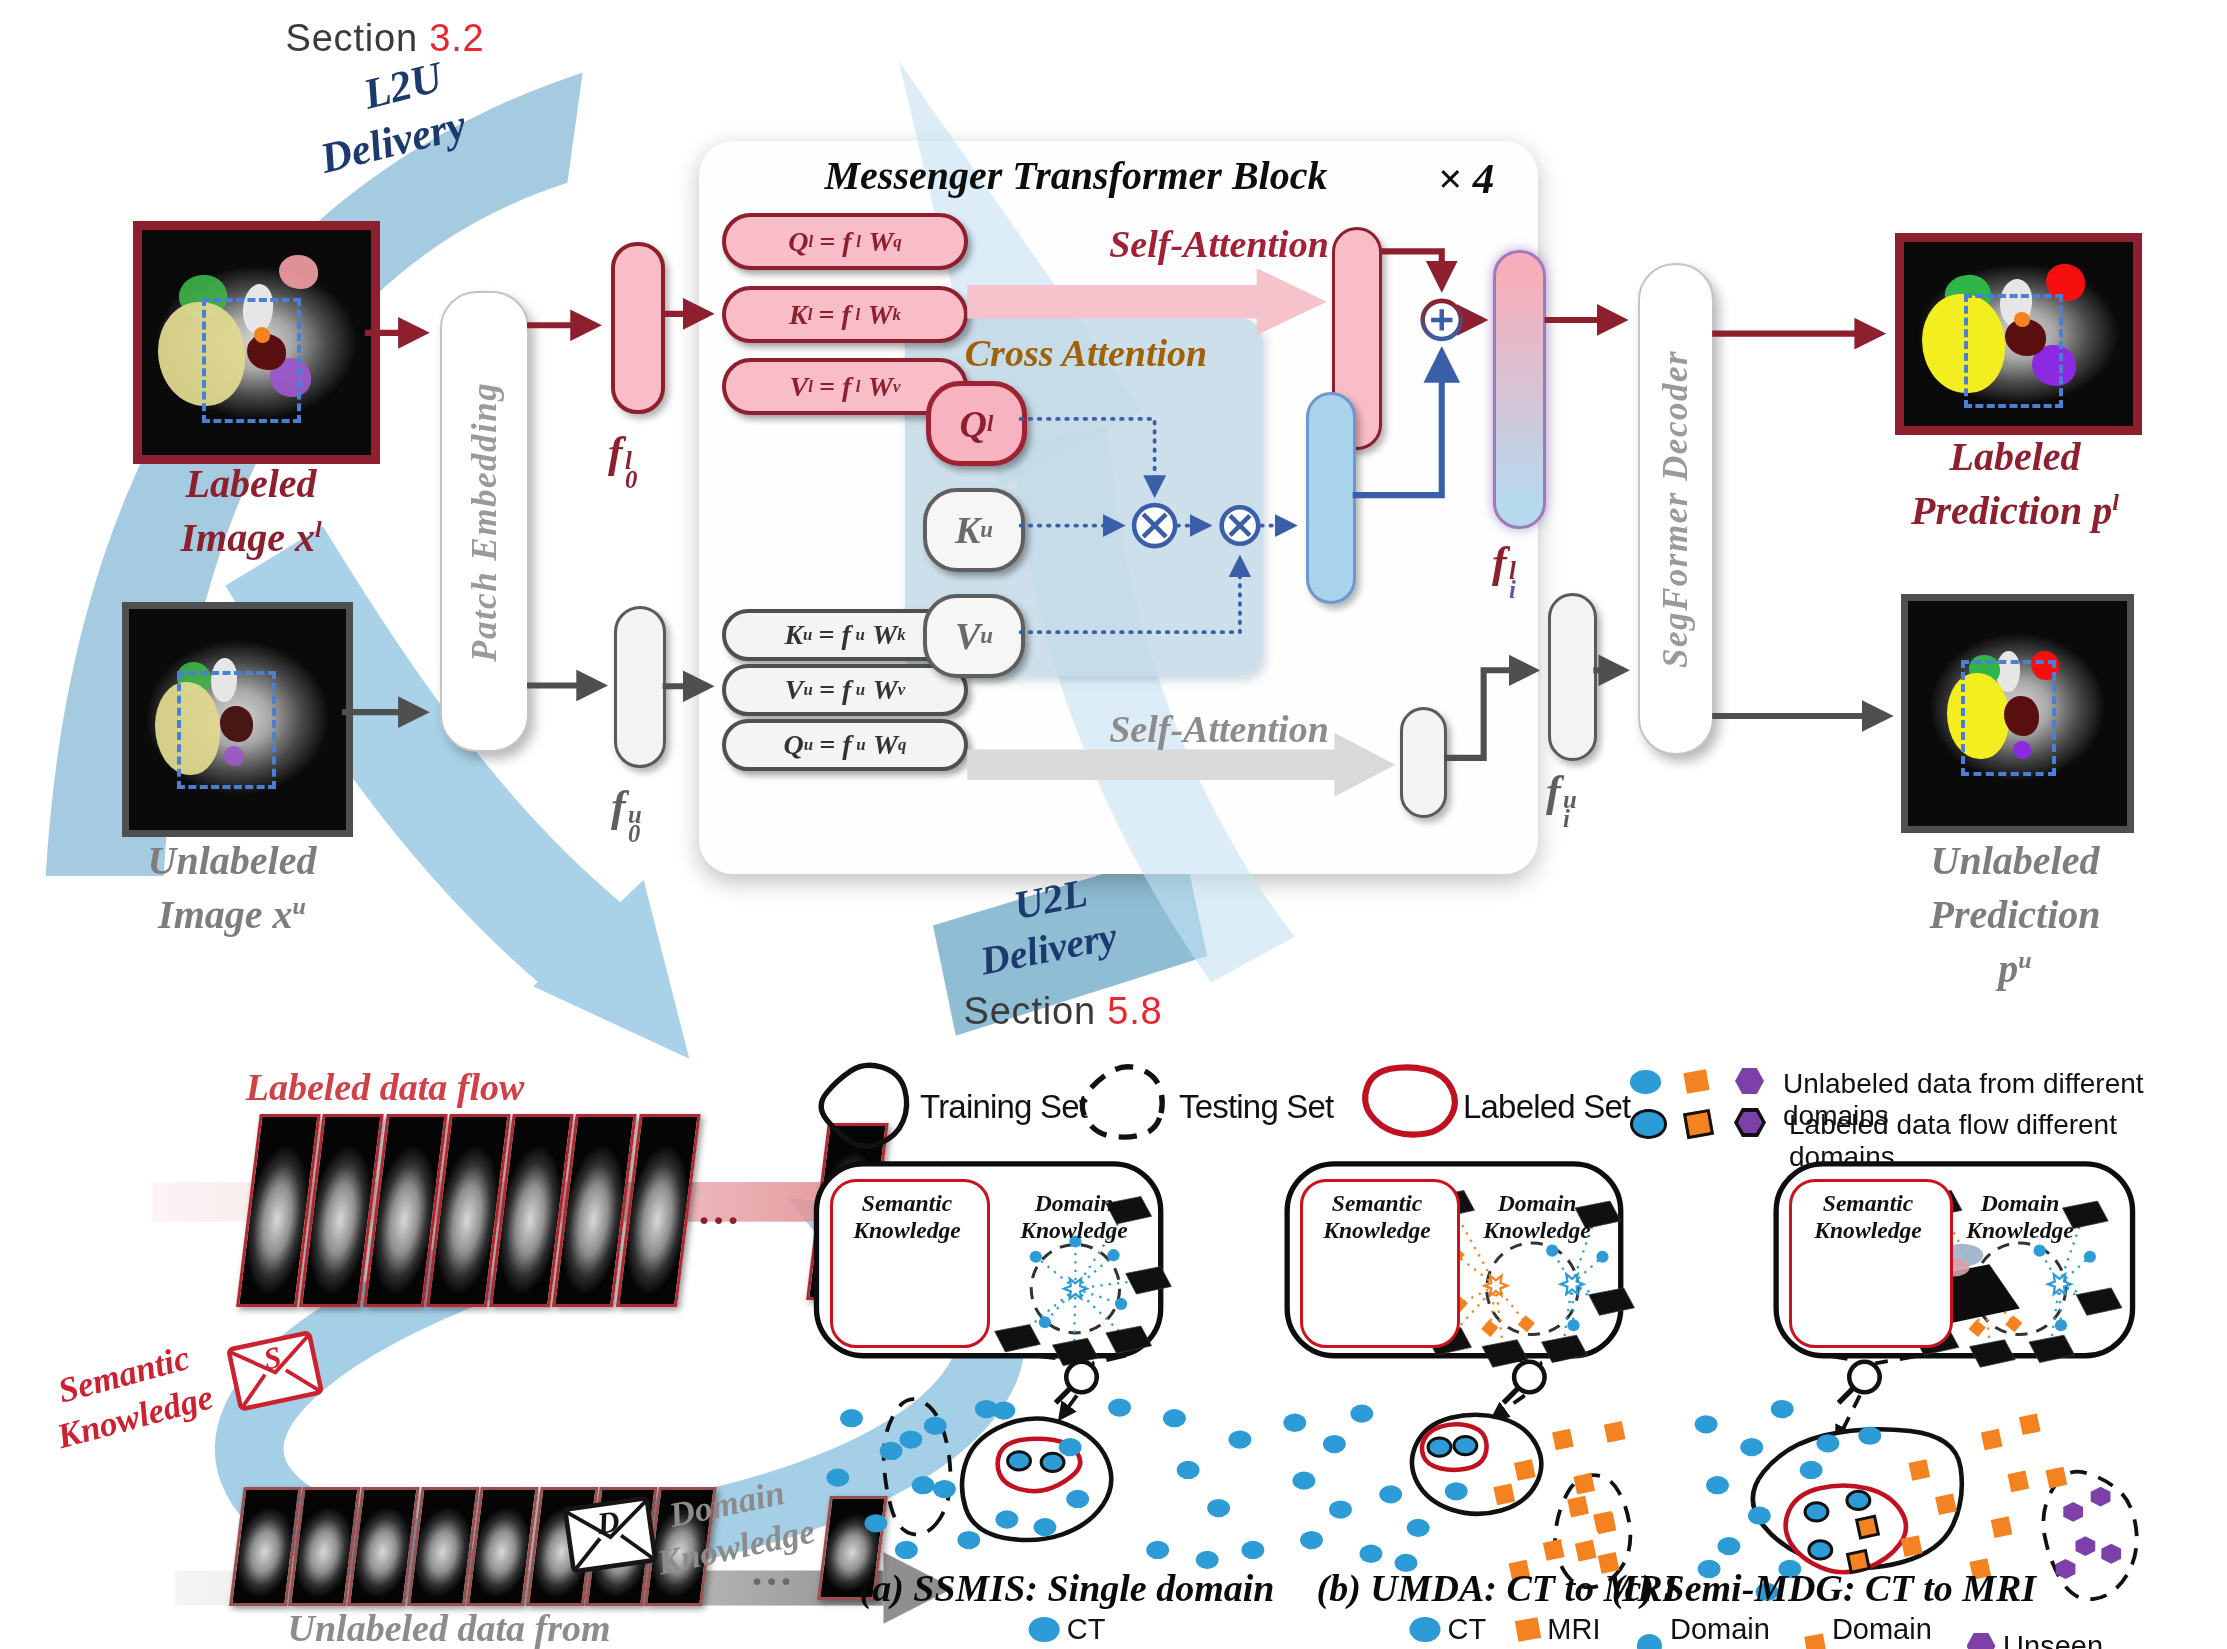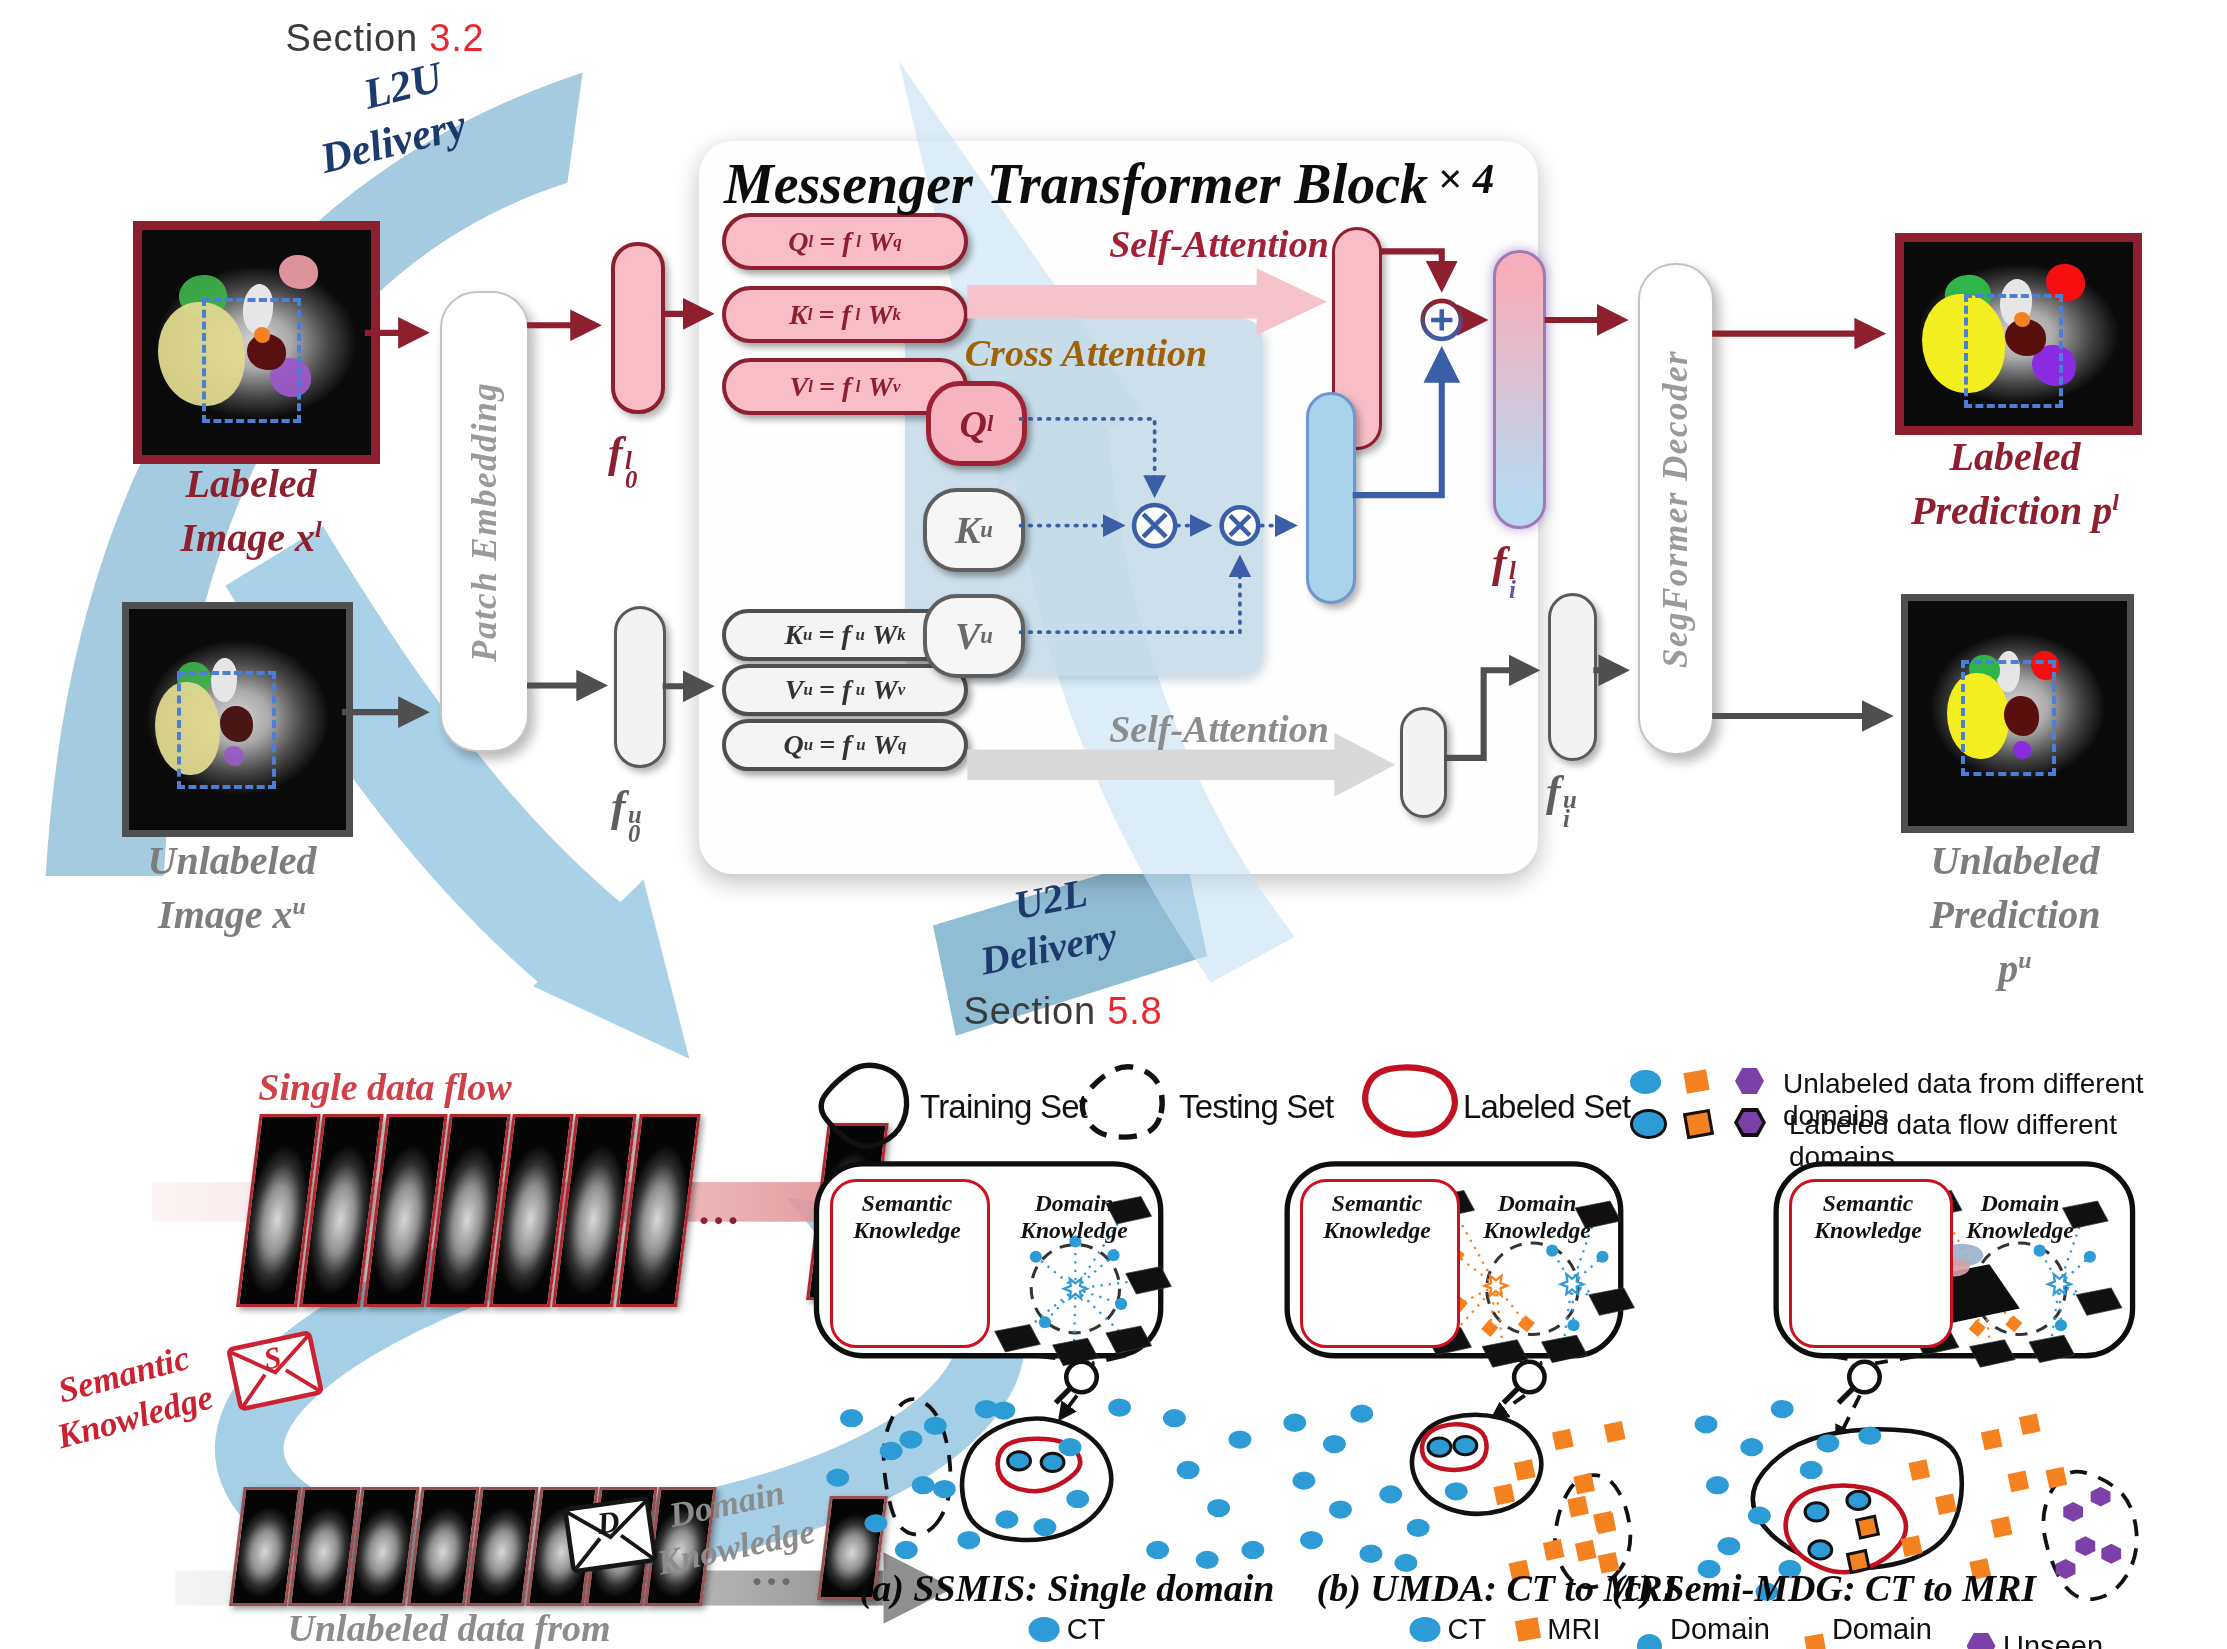--- a/index.html
+++ b/index.html
@@ -49,21 +49,21 @@
             font-style:italic;font-weight:bold;font-size:40px;line-height:1.35;}
   .imglabel.redtx{color:#8e1f2e;}
   .imglabel.graytx{color:#7d7d7d;}
   .imglabel sup{font-size:.6em;}
   .sectiontx{position:absolute;transform:translateX(-50%);font-family:"Liberation Sans","DejaVu Sans",sans-serif;
              font-size:38px;color:#3a3a3a;letter-spacing:0.8px;}
   .sectiontx .num{color:#e8282f;}
   .bannertx{position:absolute;text-align:center;font-style:italic;font-weight:bold;
             color:#1c3a6e;font-size:43px;line-height:1.2;}
   .attntx{position:absolute;transform:translateX(-50%);font-style:italic;font-weight:bold;font-size:38px;}
-  .blocktitle{position:absolute;font-style:italic;font-weight:bold;font-size:56px;color:#0d0d0d;
+  .blocktitle{position:absolute;font-style:italic;font-weight:bold;font-size:40px;color:#0d0d0d;
               transform:translateX(-50%);}
   .flabel{position:absolute;font-style:italic;font-weight:bold;font-size:44px;}
   .flabel .stack{display:inline-flex;flex-direction:column;font-size:.56em;line-height:.8;
                  margin-left:2.3px;vertical-align:-1.5px;font-weight:bold;}
   .icol{color:#6b4fa8;}
 
   
   .imgbox{position:absolute;background:#0a0a0a;overflow:hidden;}
   .imgbox .ell{position:absolute;border-radius:50%;
      background:radial-gradient(closest-side,#d6d6d6 0%,#a9a9a9 35%,#4a4a4a 70%,#0a0a0a 100%);}
@@ -653,21 +653,21 @@
     </div>
     <div class="imglabel redtx" style="left:2015px;top:430px">
       <span>Labeled</span><br>
       <span>Prediction</span> <i>p</i><sup>l</sup>
     </div>
     <div class="imglabel graytx" style="left:2015px;top:834px">
       <span>Unlabeled</span><br>
       <span>Prediction</span> <i>p</i><sup>u</sup>
     </div>
 
-    <div class="flowtx" style="left:385px;top:1065px;color:#d04048">Single data flow</div>
+    <div class="flowtx" style="left:385px;top:1065px;color:#d04048">Labeled data flow</div>
     <div class="flowtx" style="left:449px;top:1606px;color:#8c8c8c">Unlabeled data from</div>
     <div class="knowtx" style="left:15.2px;top:1352px;width:229px;color:#cc2130;transform:rotate(-15deg)">
       <div>Semantic</div>
         <div>Knowledge</div>
     </div>
     <div class="knowtx" style="left:617px;top:1482px;width:229px;color:#8c8c8c;transform:rotate(-12deg)">
       <div>Domain</div>
         <div>Knowledge</div>
     </div>
 

